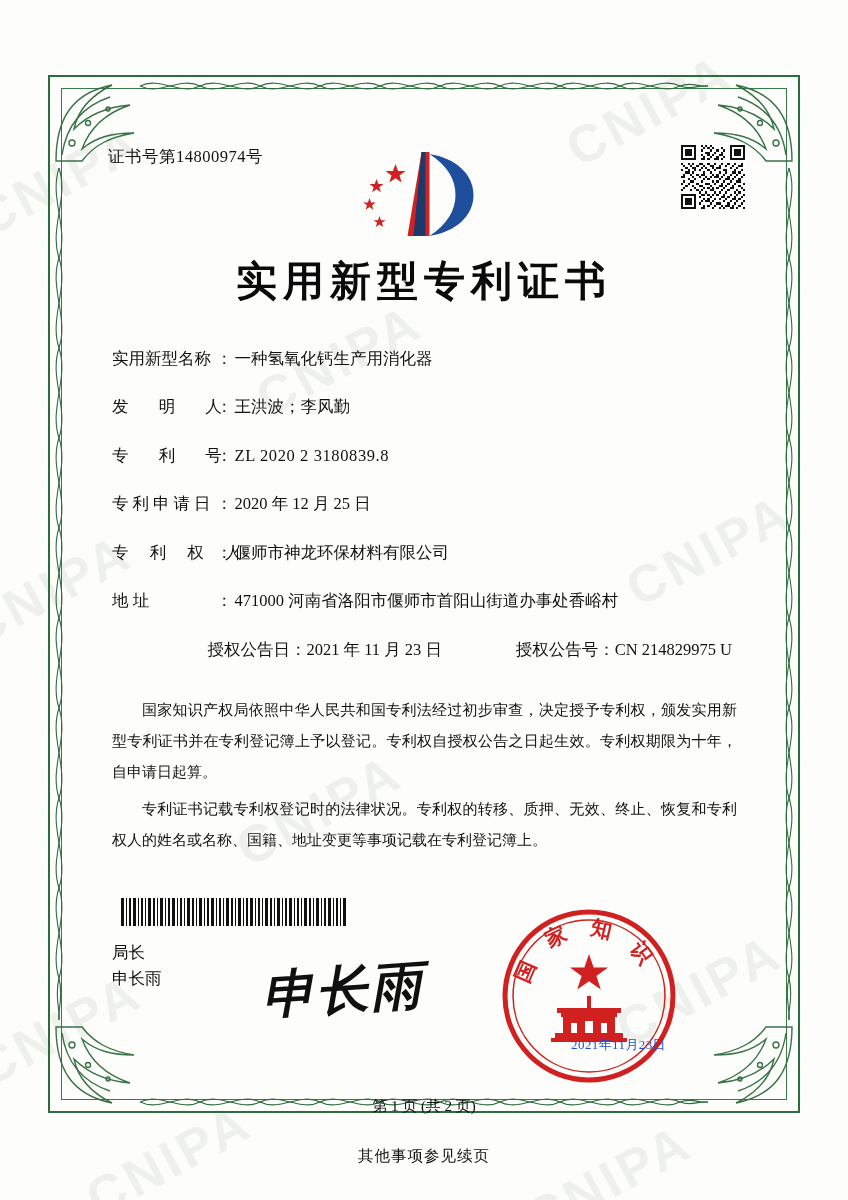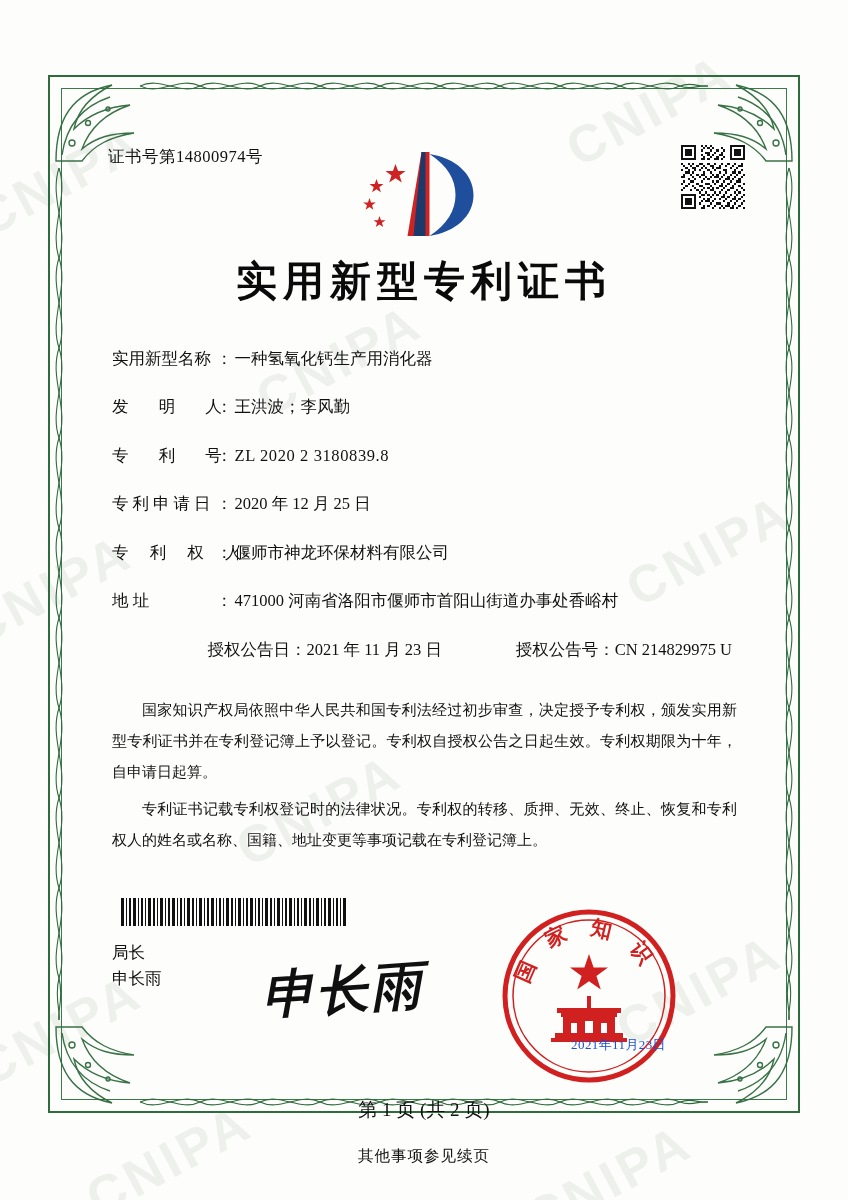--- a/index.html
+++ b/index.html
@@ -218,21 +218,21 @@
     color: #1d4ed8;
     letter-spacing: .4px;
   }
 
   
   .page-num {
     position: absolute;
     left: 0; right: 0;
     top: 1097px;
     text-align: center;
-    font-size: 19px;
+    font-size: 15px;
     color: #111;
   }
   .footer-note {
     position: absolute;
     left: 0; right: 0;
     top: 1146px;
     text-align: center;
     font-size: 15.5px;
     color: #111;
     letter-spacing: 1px;

